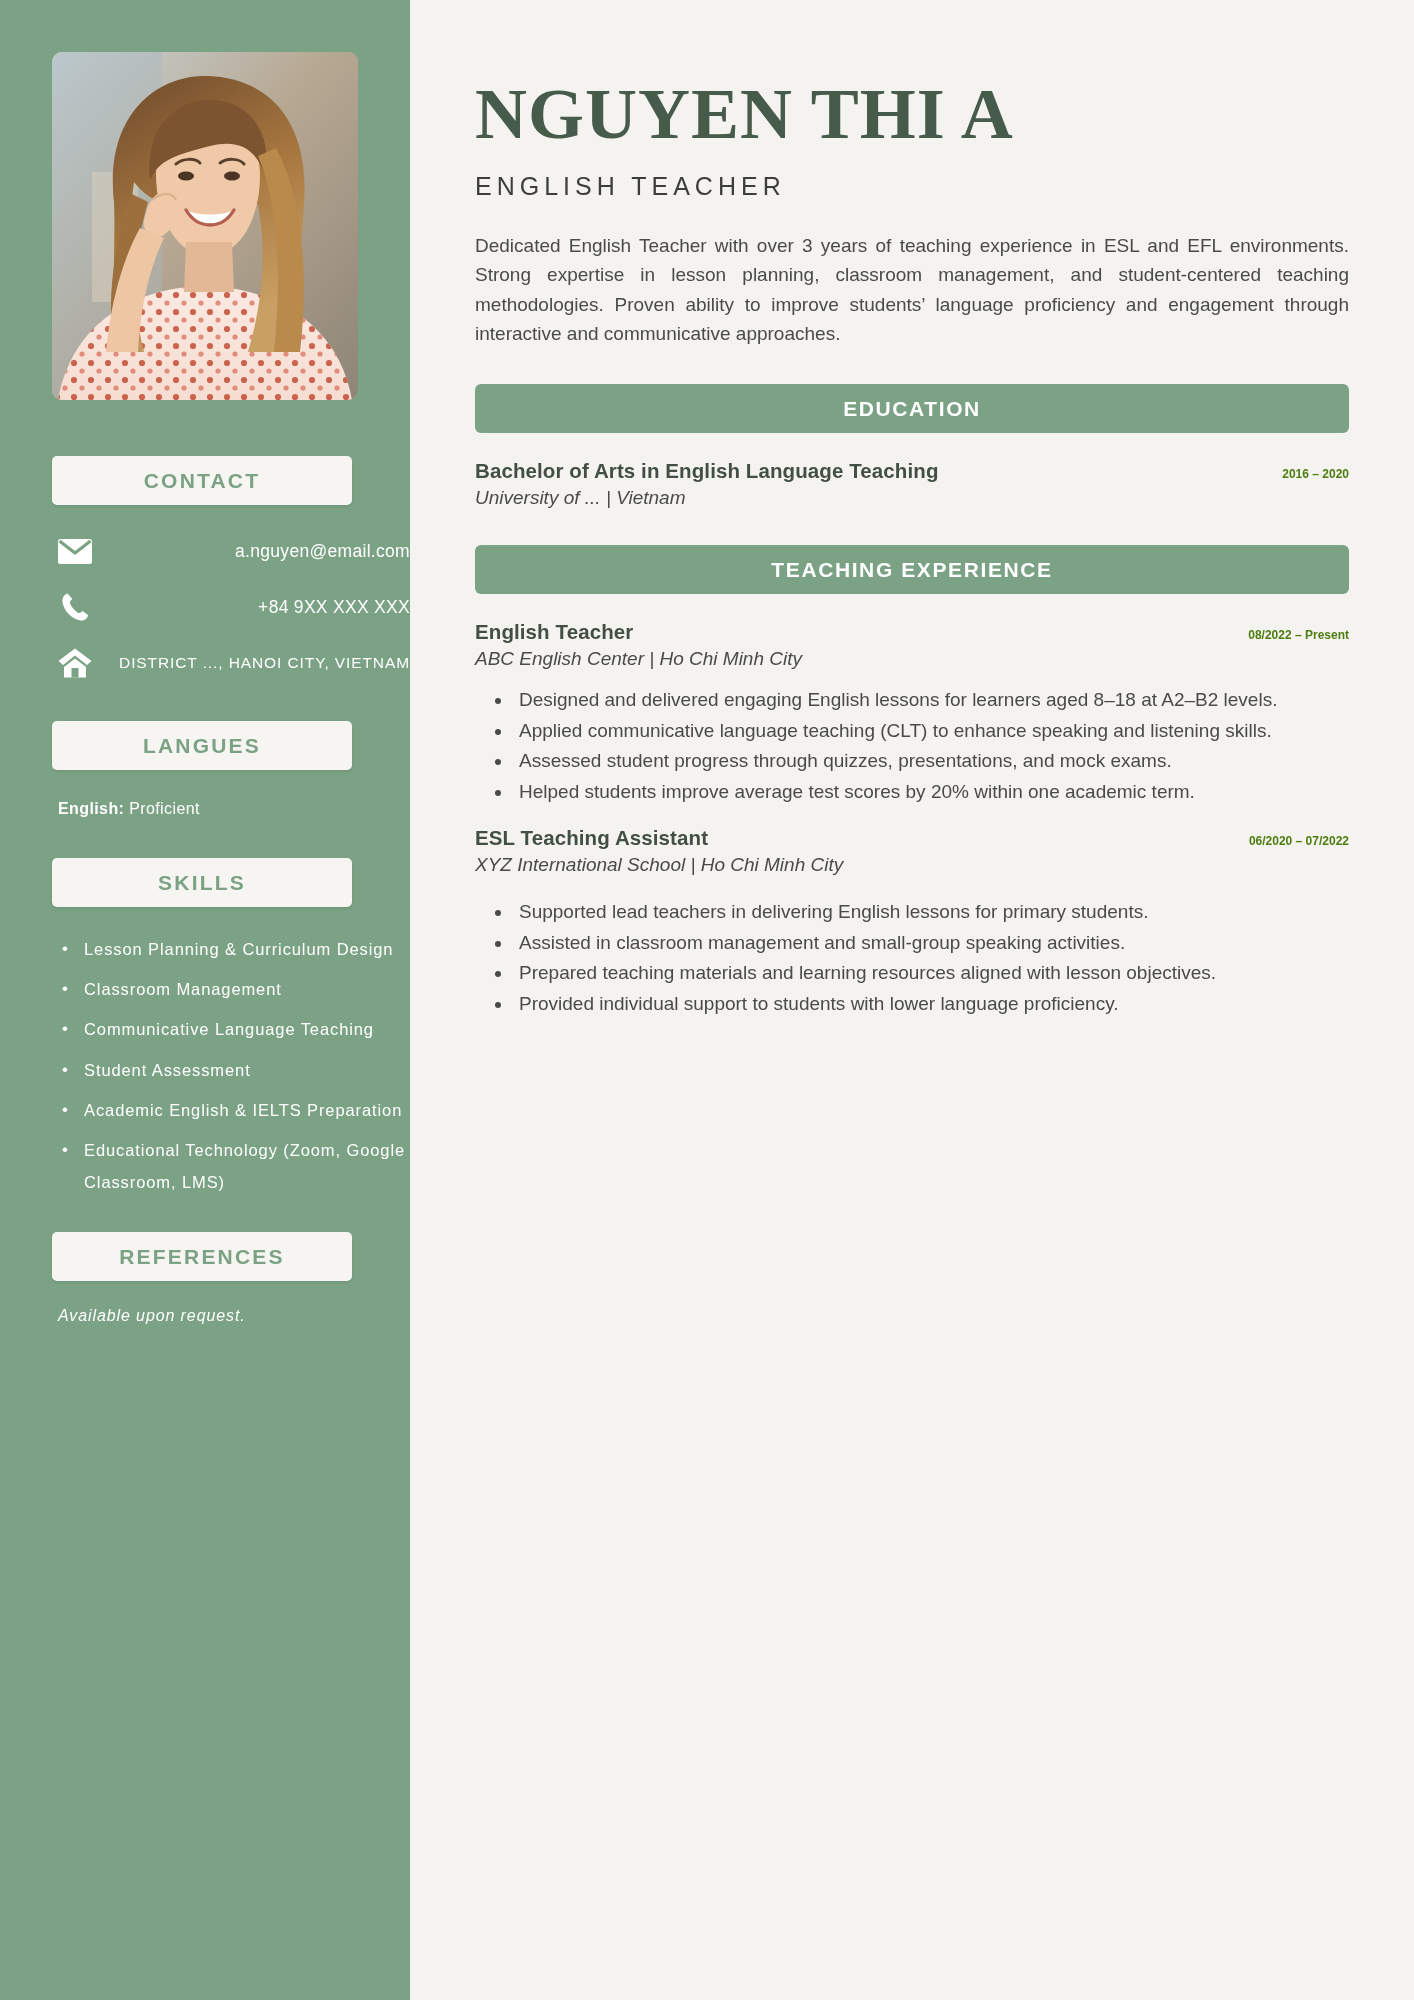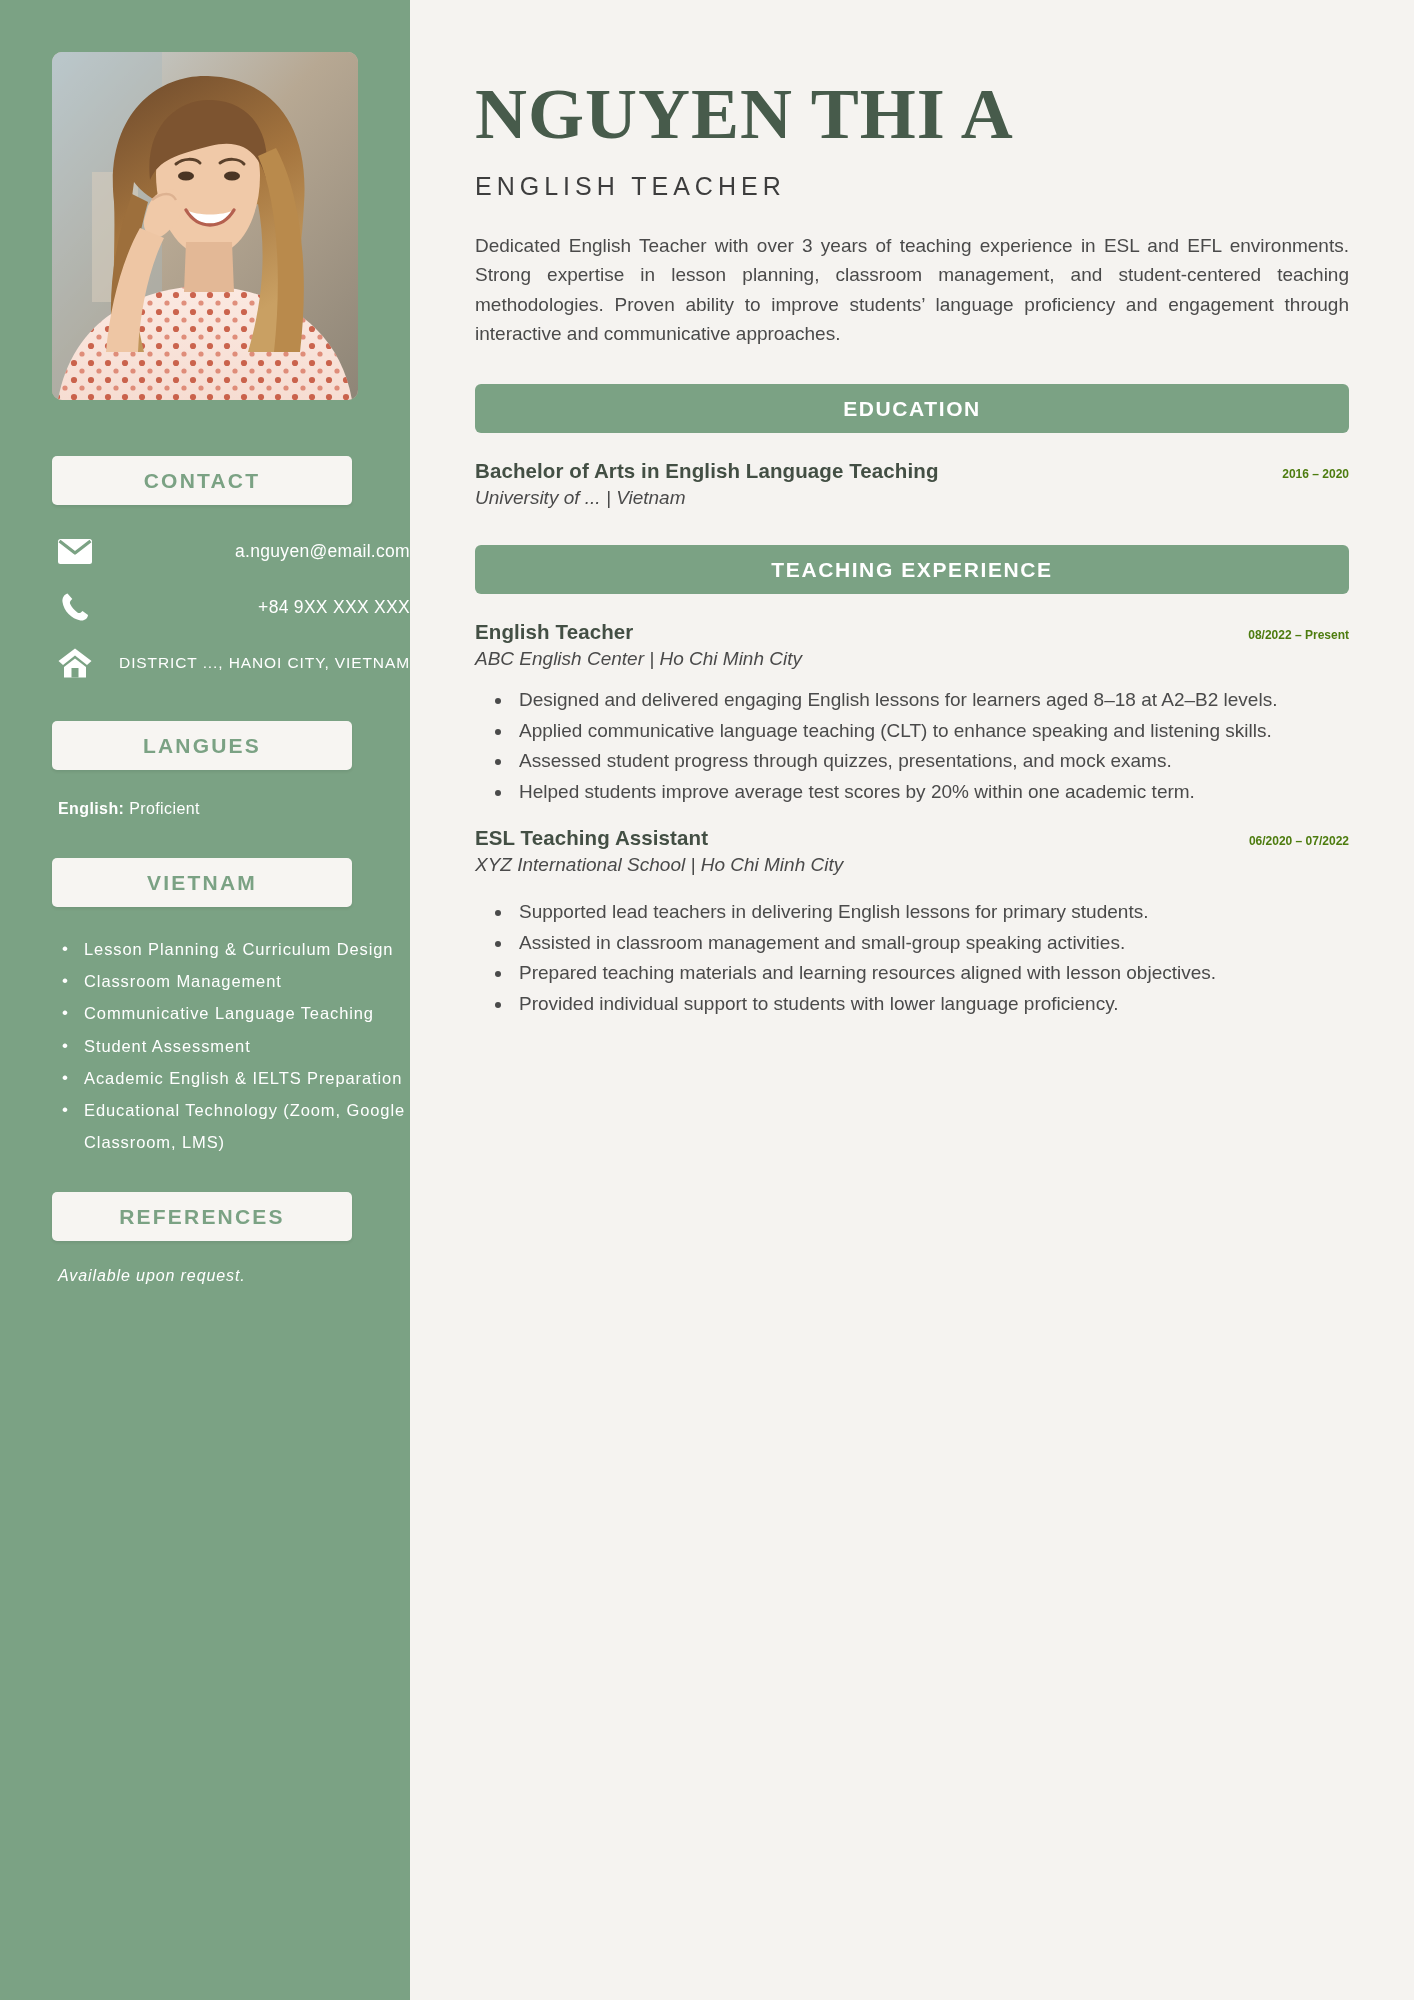--- a/index.html
+++ b/index.html
@@ -75,20 +75,21 @@
 
   .skills-list { margin:26px 0 0 58px; padding:0; list-style:none; }
   .skills-list li {
     color:#ffffff;
     font-size:16.5px;
     font-weight:300;
     letter-spacing:0.9px;
     line-height:1.95;
     position:relative;
     padding-left:26px;
+    margin-top:8px;
   }
   .skills-list li::before {
     content:"\2022";
     position:absolute;
     left:4px;
     top:-1px;
     font-size:17px;
   }
 
   .ref-note {
@@ -280,21 +281,21 @@
     </div>
 
     <div class="side-head" style="margin-top:40px;">LANGUES</div>
     <div class="lang-block">
       <div class="lang-line">
         <b>English:</b>
         <span>Proficient</span>
       </div>
     </div>
 
-    <div class="side-head" style="margin-top:40px;">VIETNAM</div>
+    <div class="side-head" style="margin-top:40px;">SKILLS</div>
     <ul class="skills-list">
       <li>Lesson Planning &amp; Curriculum Design</li>
       <li>Classroom Management</li>
       <li>Communicative Language Teaching</li>
       <li>Student Assessment</li>
       <li>Academic English &amp; IELTS Preparation</li>
       <li>Educational Technology (Zoom, Google Classroom, LMS)</li>
     </ul>
 
     <div class="side-head" style="margin-top:34px;">REFERENCES</div>

